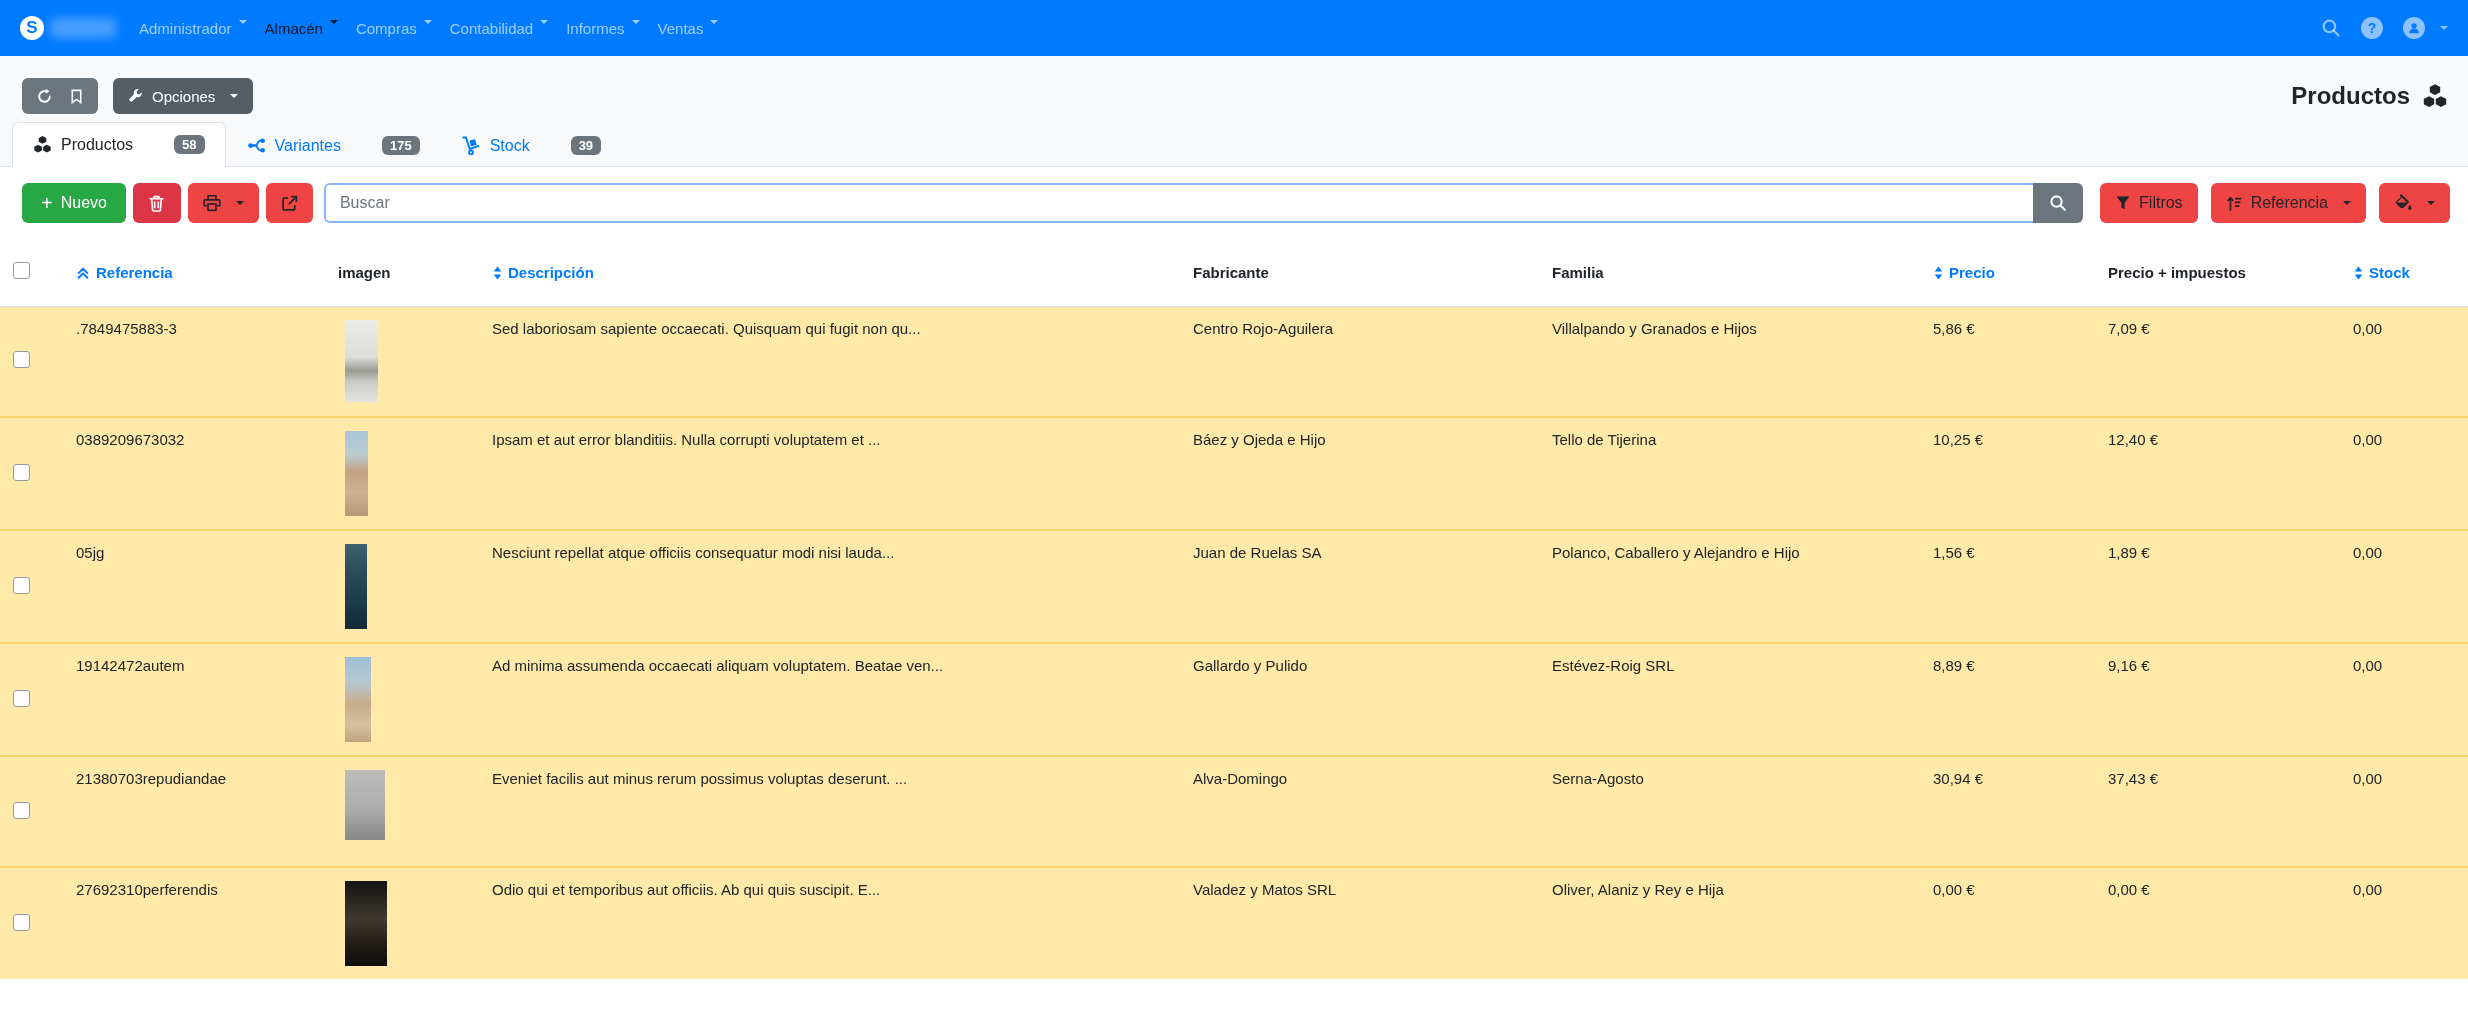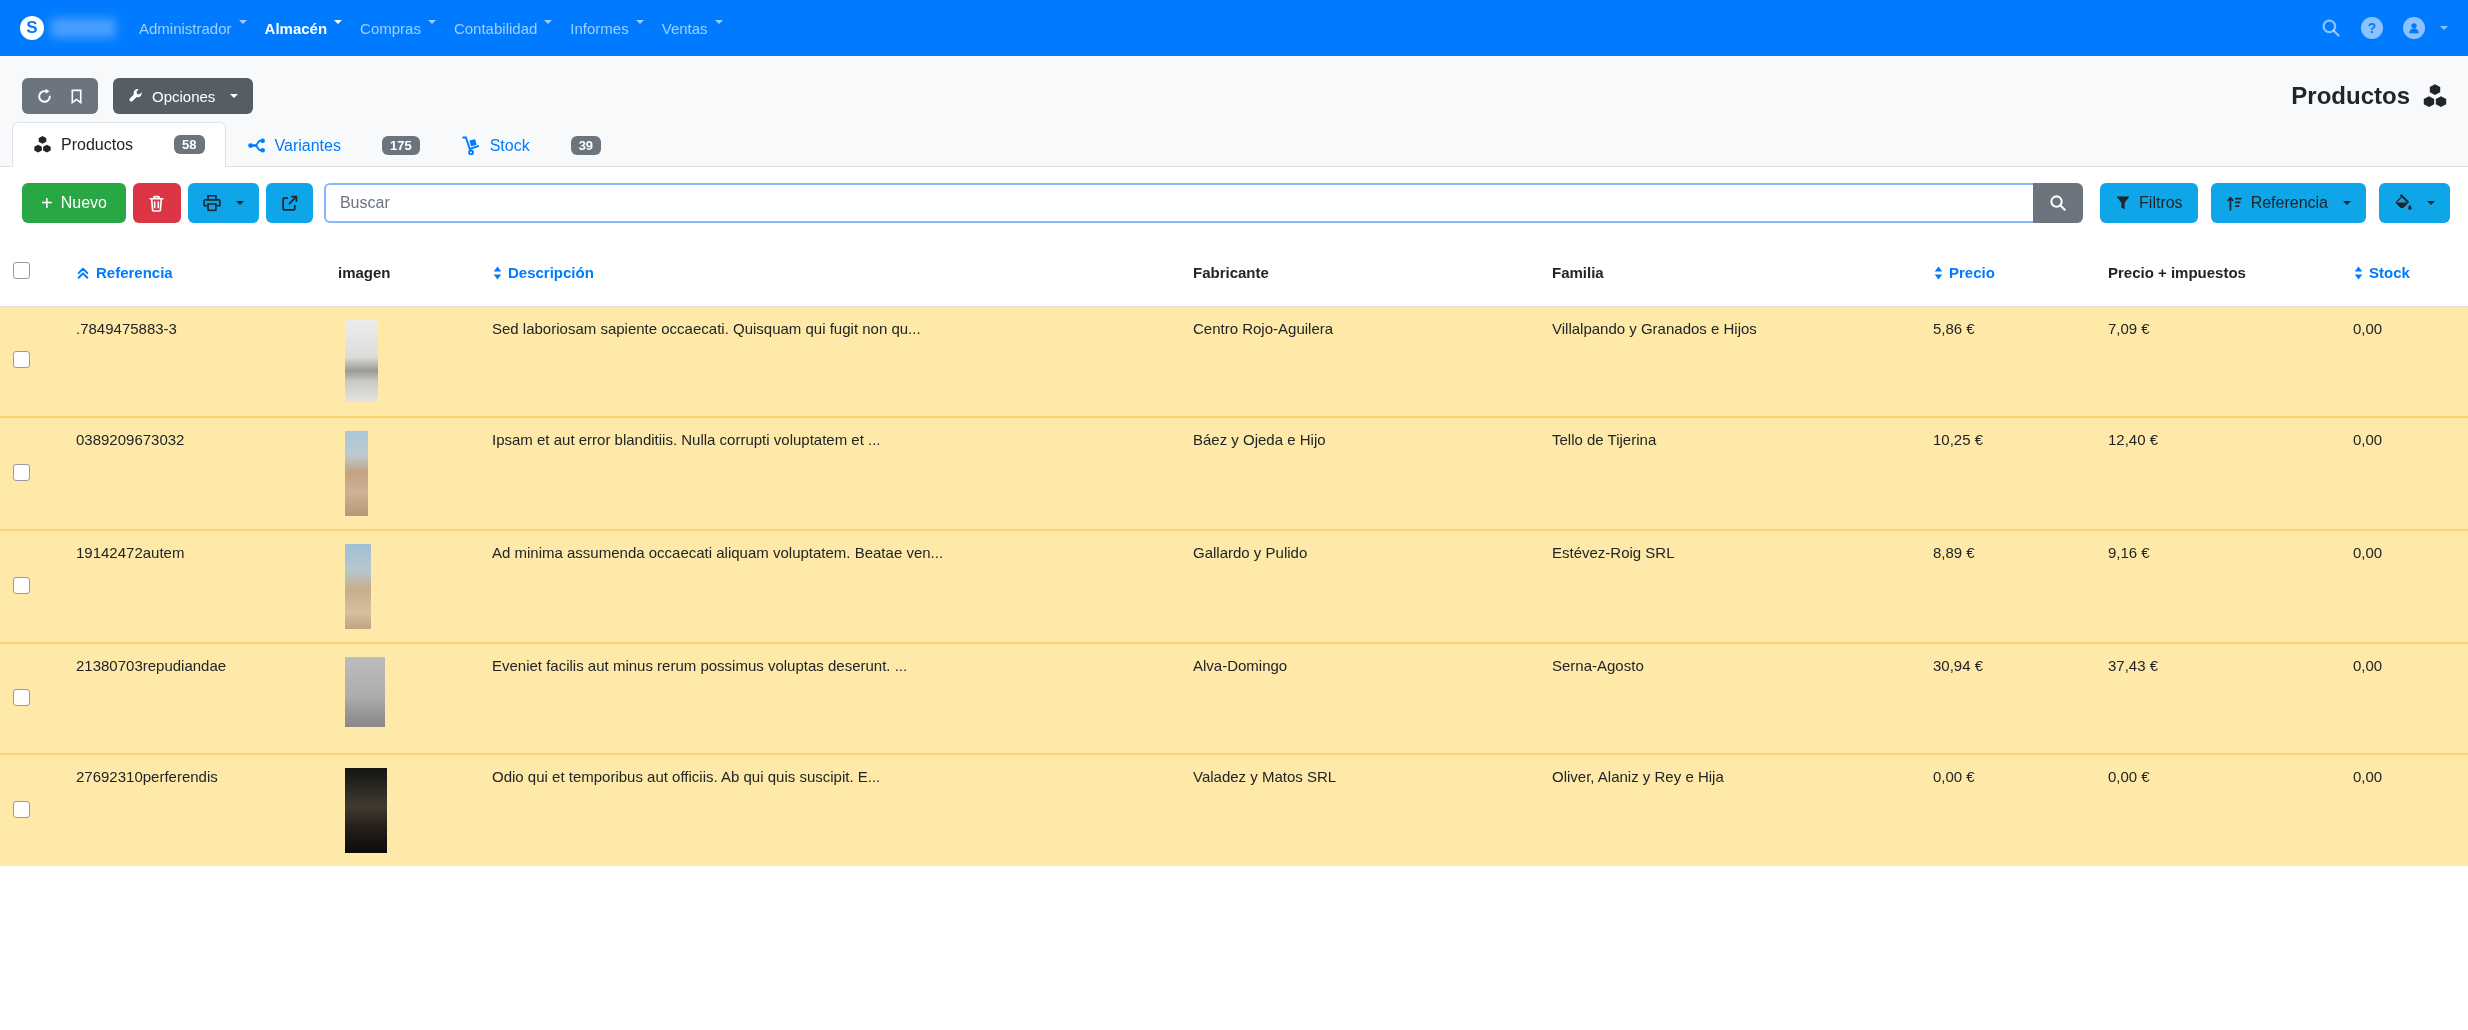--- a/index.html
+++ b/index.html
@@ -10,21 +10,21 @@
   .navbar { height:56px; background:#007bff; display:flex; align-items:center;
             justify-content:space-between; padding:0 20px; }
   .nav-left { display:flex; align-items:center; }
   .logo { width:24px; height:24px; border-radius:50%; background:#fff; color:#007bff;
           font-weight:bold; font-size:17px; display:flex; align-items:center; justify-content:center; }
   .brand-blur { width:66px; height:20px; margin-left:6px; border-radius:5px;
                 background:rgba(255,255,255,0.28); filter:blur(5px); }
   .menu { display:flex; align-items:center; margin-left:14px; }
   .menu-item { display:flex; align-items:flex-start; padding:8px 9px; font-size:15px;
                color:rgba(255,255,255,0.62); cursor:pointer; }
-  .menu-item.active { color:#ffffff; font-weight:700; }
+  .menu-item.active { color:#0f172a; font-weight:400; }
   .caret { display:inline-block; width:0; height:0; border-left:4px solid transparent;
            border-right:4px solid transparent; border-top:4px solid currentColor; margin-left:7px; }
   .nav-right { display:flex; align-items:center; gap:20px; color:rgba(255,255,255,0.55); }
   .nav-circle { width:22px; height:22px; border-radius:50%; background:rgba(255,255,255,0.55);
                 color:#007bff; display:flex; align-items:center; justify-content:center;
                 font-weight:bold; font-size:14px; }
   .nav-user { display:flex; align-items:center; gap:8px; }
 
   
   .subheader { background:#f8f9fa; }
@@ -43,21 +43,21 @@
          border-radius:6px 6px 0 0; margin-bottom:-1px; }
   .tab.active { background:#fff; border-color:#dee2e6; color:#212529;
                 border-bottom:1px solid #fff; }
   .badge { background:#6c757d; color:#fff; font-size:13px; font-weight:700;
            padding:3px 8px; border-radius:6px; line-height:1;margin-left:32px; }
 
   
   .action-row { display:flex; align-items:center; padding:16px 18px 16px 22px; background:#fff; gap:7px; }
   .btn-success { background:#28a745; color:#fff; height:40px; padding:0 18px; font-size:16px; }
   .btn-danger  { background:#dc3545; color:#fff; height:40px; width:48px; }
-  .btn-light   { background:#0ea5e9; color:#212529; height:40px; padding:0 14px; font-size:16px; }
+  .btn-light   { background:#ef4444; color:#212529; height:40px; padding:0 14px; font-size:16px; }
   .search-group { display:flex; flex:1; margin:0 4px; }
   .search-input { flex:1; height:40px; border:2px solid #86b7fe; border-right:none;
                   border-radius:6px 0 0 6px; padding:0 14px; font-size:16px; outline:none;
                   font-family:"Liberation Sans", sans-serif; color:#212529; }
   .search-input::placeholder { color:#6c757d; }
   .btn-search { background:#6c757d; color:#fff; width:50px; height:40px;
                 border-radius:0 6px 6px 0; }
 
   
   table { width:2468px; border-collapse:collapse; table-layout:fixed; }
@@ -325,20 +325,33 @@
         </td>
       <td class="c-desc">Ipsam et aut error blanditiis. Nulla corrupti voluptatem et ...</td>
       <td>Báez y Ojeda e Hijo</td>
       <td class="c-fam">Tello de Tijerina</td>
       <td class="num">10,25 €</td>
       <td class="num">12,40 €</td>
       <td class="num">0,00</td>
     </tr>
     <tr>
       <td class="c-check"><input type="checkbox" style=""></td>
+      <td class="c-ref">05jg</td>
+      <td>
+          <div class="thumb" style="width:22px;height:85px;background:linear-gradient(180deg,#3d5f6e 0%,#284856 40%,#1a3845 75%,#112a36 100%)"></div>
+        </td>
+      <td class="c-desc">Nesciunt repellat atque officiis consequatur modi nisi lauda...</td>
+      <td>Juan de Ruelas SA</td>
+      <td class="c-fam">Polanco, Caballero y Alejandro e Hijo</td>
+      <td class="num">1,56 €</td>
+      <td class="num">1,89 €</td>
+      <td class="num">0,00</td>
+    </tr>
+    <tr>
+      <td class="c-check"><input type="checkbox" style=""></td>
       <td class="c-ref">19142472autem</td>
       <td>
           <div class="thumb" style="width:26px;height:85px;background:linear-gradient(180deg,#9fc0d6 0%,#b6c7cd 30%,#c8ad8c 55%,#d6bfa0 80%,#c1a480 100%)"></div>
         </td>
       <td class="c-desc">Ad minima assumenda occaecati aliquam voluptatem. Beatae ven...</td>
       <td>Gallardo y Pulido</td>
       <td class="c-fam">Estévez-Roig SRL</td>
       <td class="num">8,89 €</td>
       <td class="num">9,16 €</td>
       <td class="num">0,00</td>

